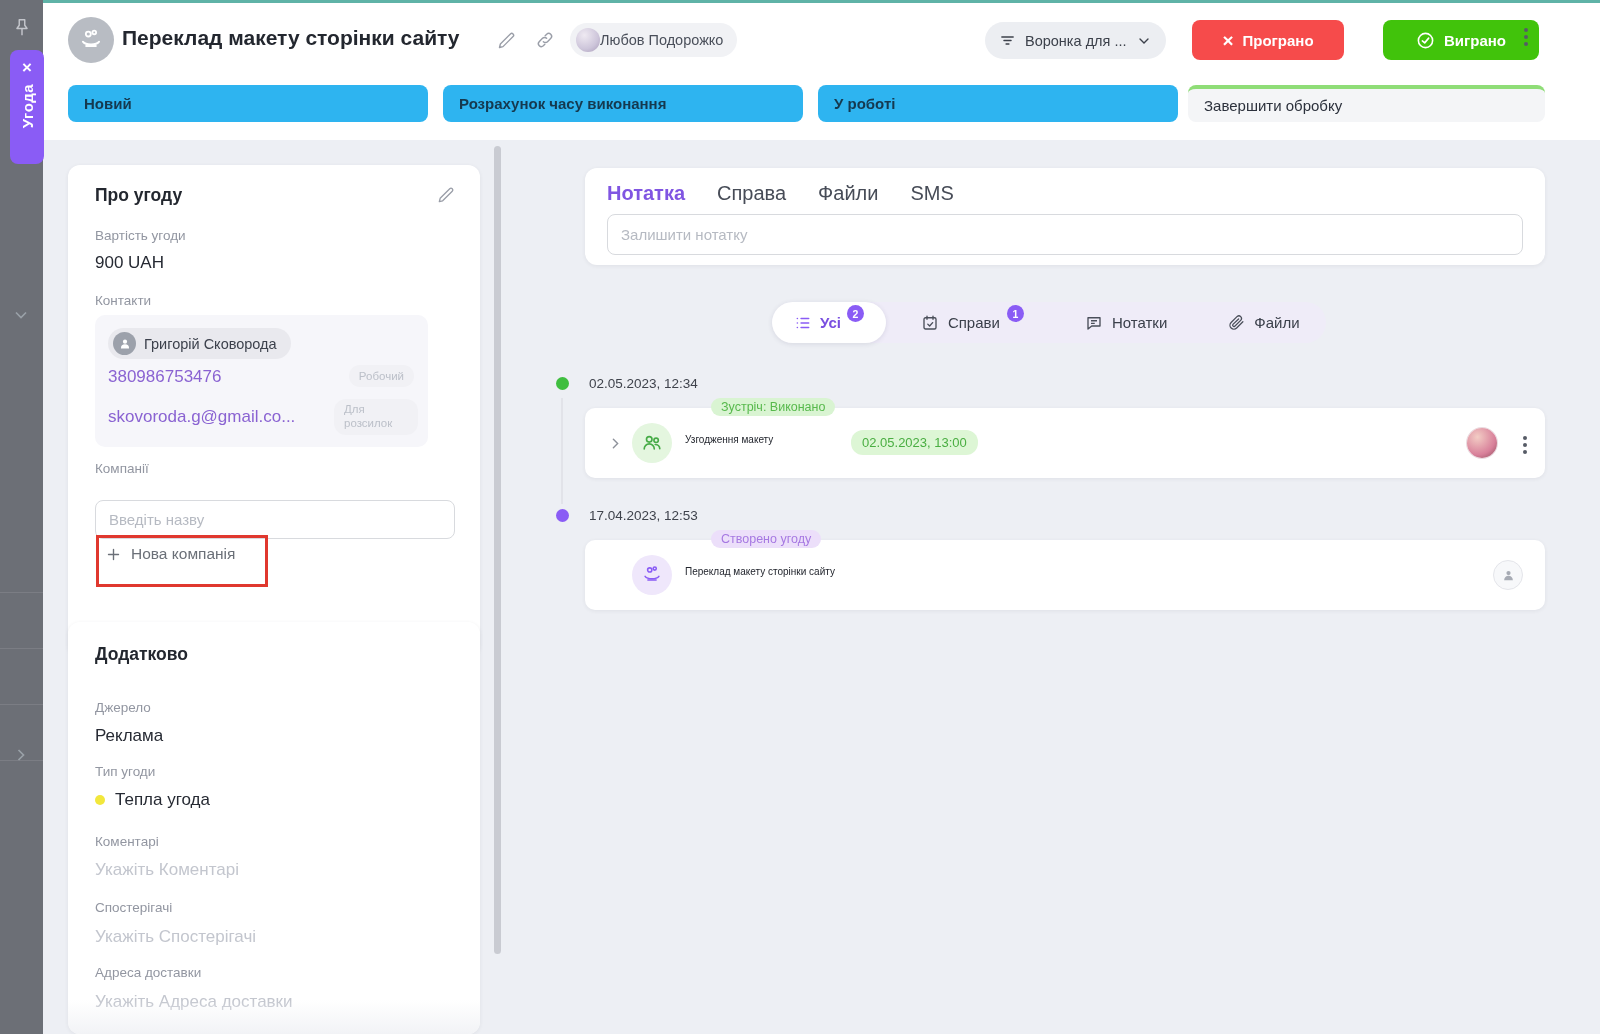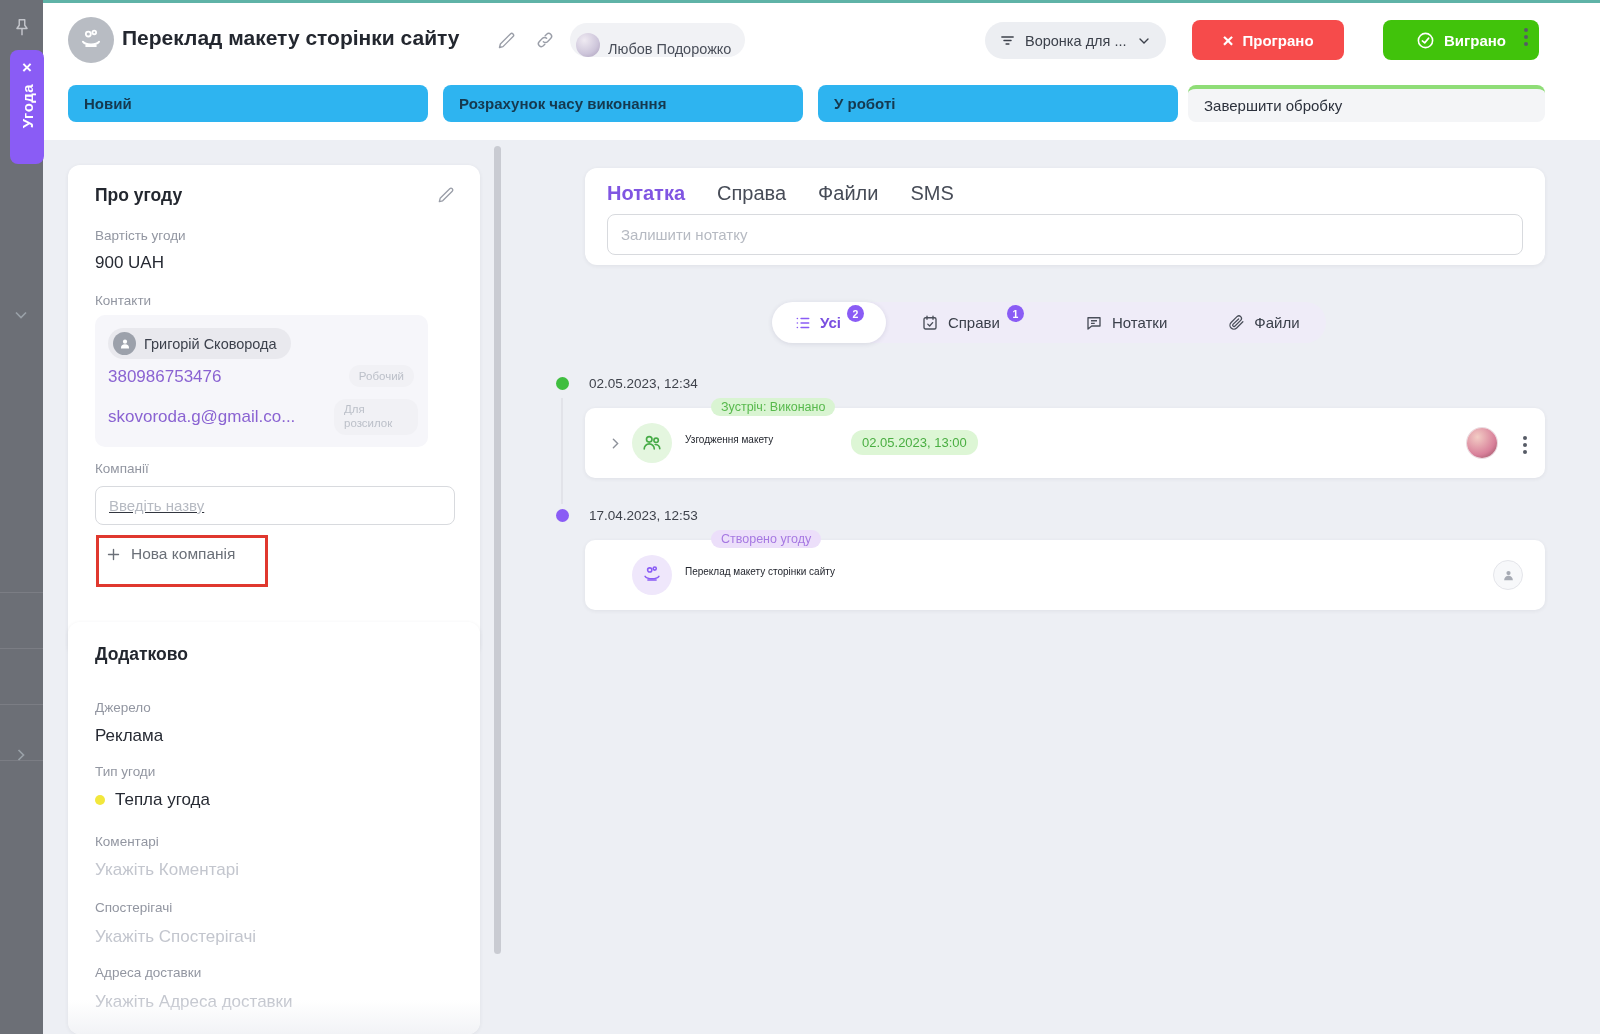--- a/index.html
+++ b/index.html
@@ -19,21 +19,21 @@
   .tab-label { color:#fff; font-size:15px; font-weight:600; writing-mode:vertical-rl; transform:rotate(180deg);
     letter-spacing:.5px; margin-top:8px; }
 
   
   .main-bg { position:absolute; left:43px; top:140px; width:1557px; height:894px; background:#edeff4; }
   .avatar-lg { position:absolute; left:68px; top:17px; width:46px; height:46px; border-radius:50%;
     background:#b8bcc3; display:flex; align-items:center; justify-content:center; }
   .page-title { position:absolute; left:122px; top:26px; font-size:21px; font-weight:700; color:#23272f; }
   .icon-btn { position:absolute; background:none; border:none; color:#9a9ea8; cursor:pointer; padding:0; }
   .owner-chip { position:absolute; left:570px; top:23px; height:34px; background:#f1f2f5; border-radius:17px;
-    display:flex; align-items:flex-end; gap:8px; padding:0 14px 0 6px; cursor:pointer; }
+    display:flex; align-items:center; gap:0; padding:0 14px 0 6px; cursor:pointer; }
   .owner-avatar { width:24px; height:24px; border-radius:50%;
     background:radial-gradient(circle at 35% 30%, #efeaf2, #cdc5da 60%, #a89bb8); display:inline-block; }
   .owner-chip span:last-child { font-size:14.5px; color:#4a4f5a; }
   .funnel-chip { position:absolute; left:985px; top:22px; height:37px; background:#eceef2; border-radius:19px;
     display:flex; align-items:center; gap:9px; padding:0 14px; cursor:pointer; color:#3c414b; font-size:14.5px; }
   .btn { position:absolute; border:none; border-radius:8px; color:#fff; font-size:15px; font-weight:600;
     display:flex; align-items:center; justify-content:center; gap:9px; cursor:pointer;
     font-family:"Liberation Sans","DejaVu Sans",sans-serif; }
   .btn-lost { left:1192px; top:20px; width:152px; height:40px; background:#f64b4b; }
   .btn-won  { left:1383px; top:20px; width:156px; height:40px; background:#41c30b; }
@@ -244,21 +244,21 @@
         </span>
         <span>Григорій Сковорода</span>
       </div>
       <a class="plink" style="top:52px">380986753476</a>
       <span class="tag" style="right:14px;top:50px">Робочий</span>
       <a class="plink" style="top:92px">skovoroda.g@gmail.co...</a>
       <span class="tag tag2" style="right:10px;top:84px">Для розсилок</span>
     </div>
 
     <div class="lbl" style="left:27px;top:296px">Компанії</div>
-    <input class="text-input" style="left: 27px; top: 321px; width: 360px; height: 39px; text-decoration: underline;" placeholder="Введіть назву">
+    <input class="text-input" style="left: 27px; top: 335px; width: 360px; height: 39px;" placeholder="Введіть назву">
     <button class="new-company" style="left:38px;top:380px">
       <svg width="15" height="15" viewBox="0 0 24 24" fill="none" stroke="#6b7078" stroke-width="2.2" stroke-linecap="round">
           <path d="M12 4v16M4 12h16"></path>
         </svg>
       <span>Нова компанія</span>
     </button>
     <div class="annotation" style="left:28px;top:370px;width:172px;height:52px"></div>
   </section>
 
   <section class="card card-fade" style="left:68px;top:622px;width:412px;height:412px">

